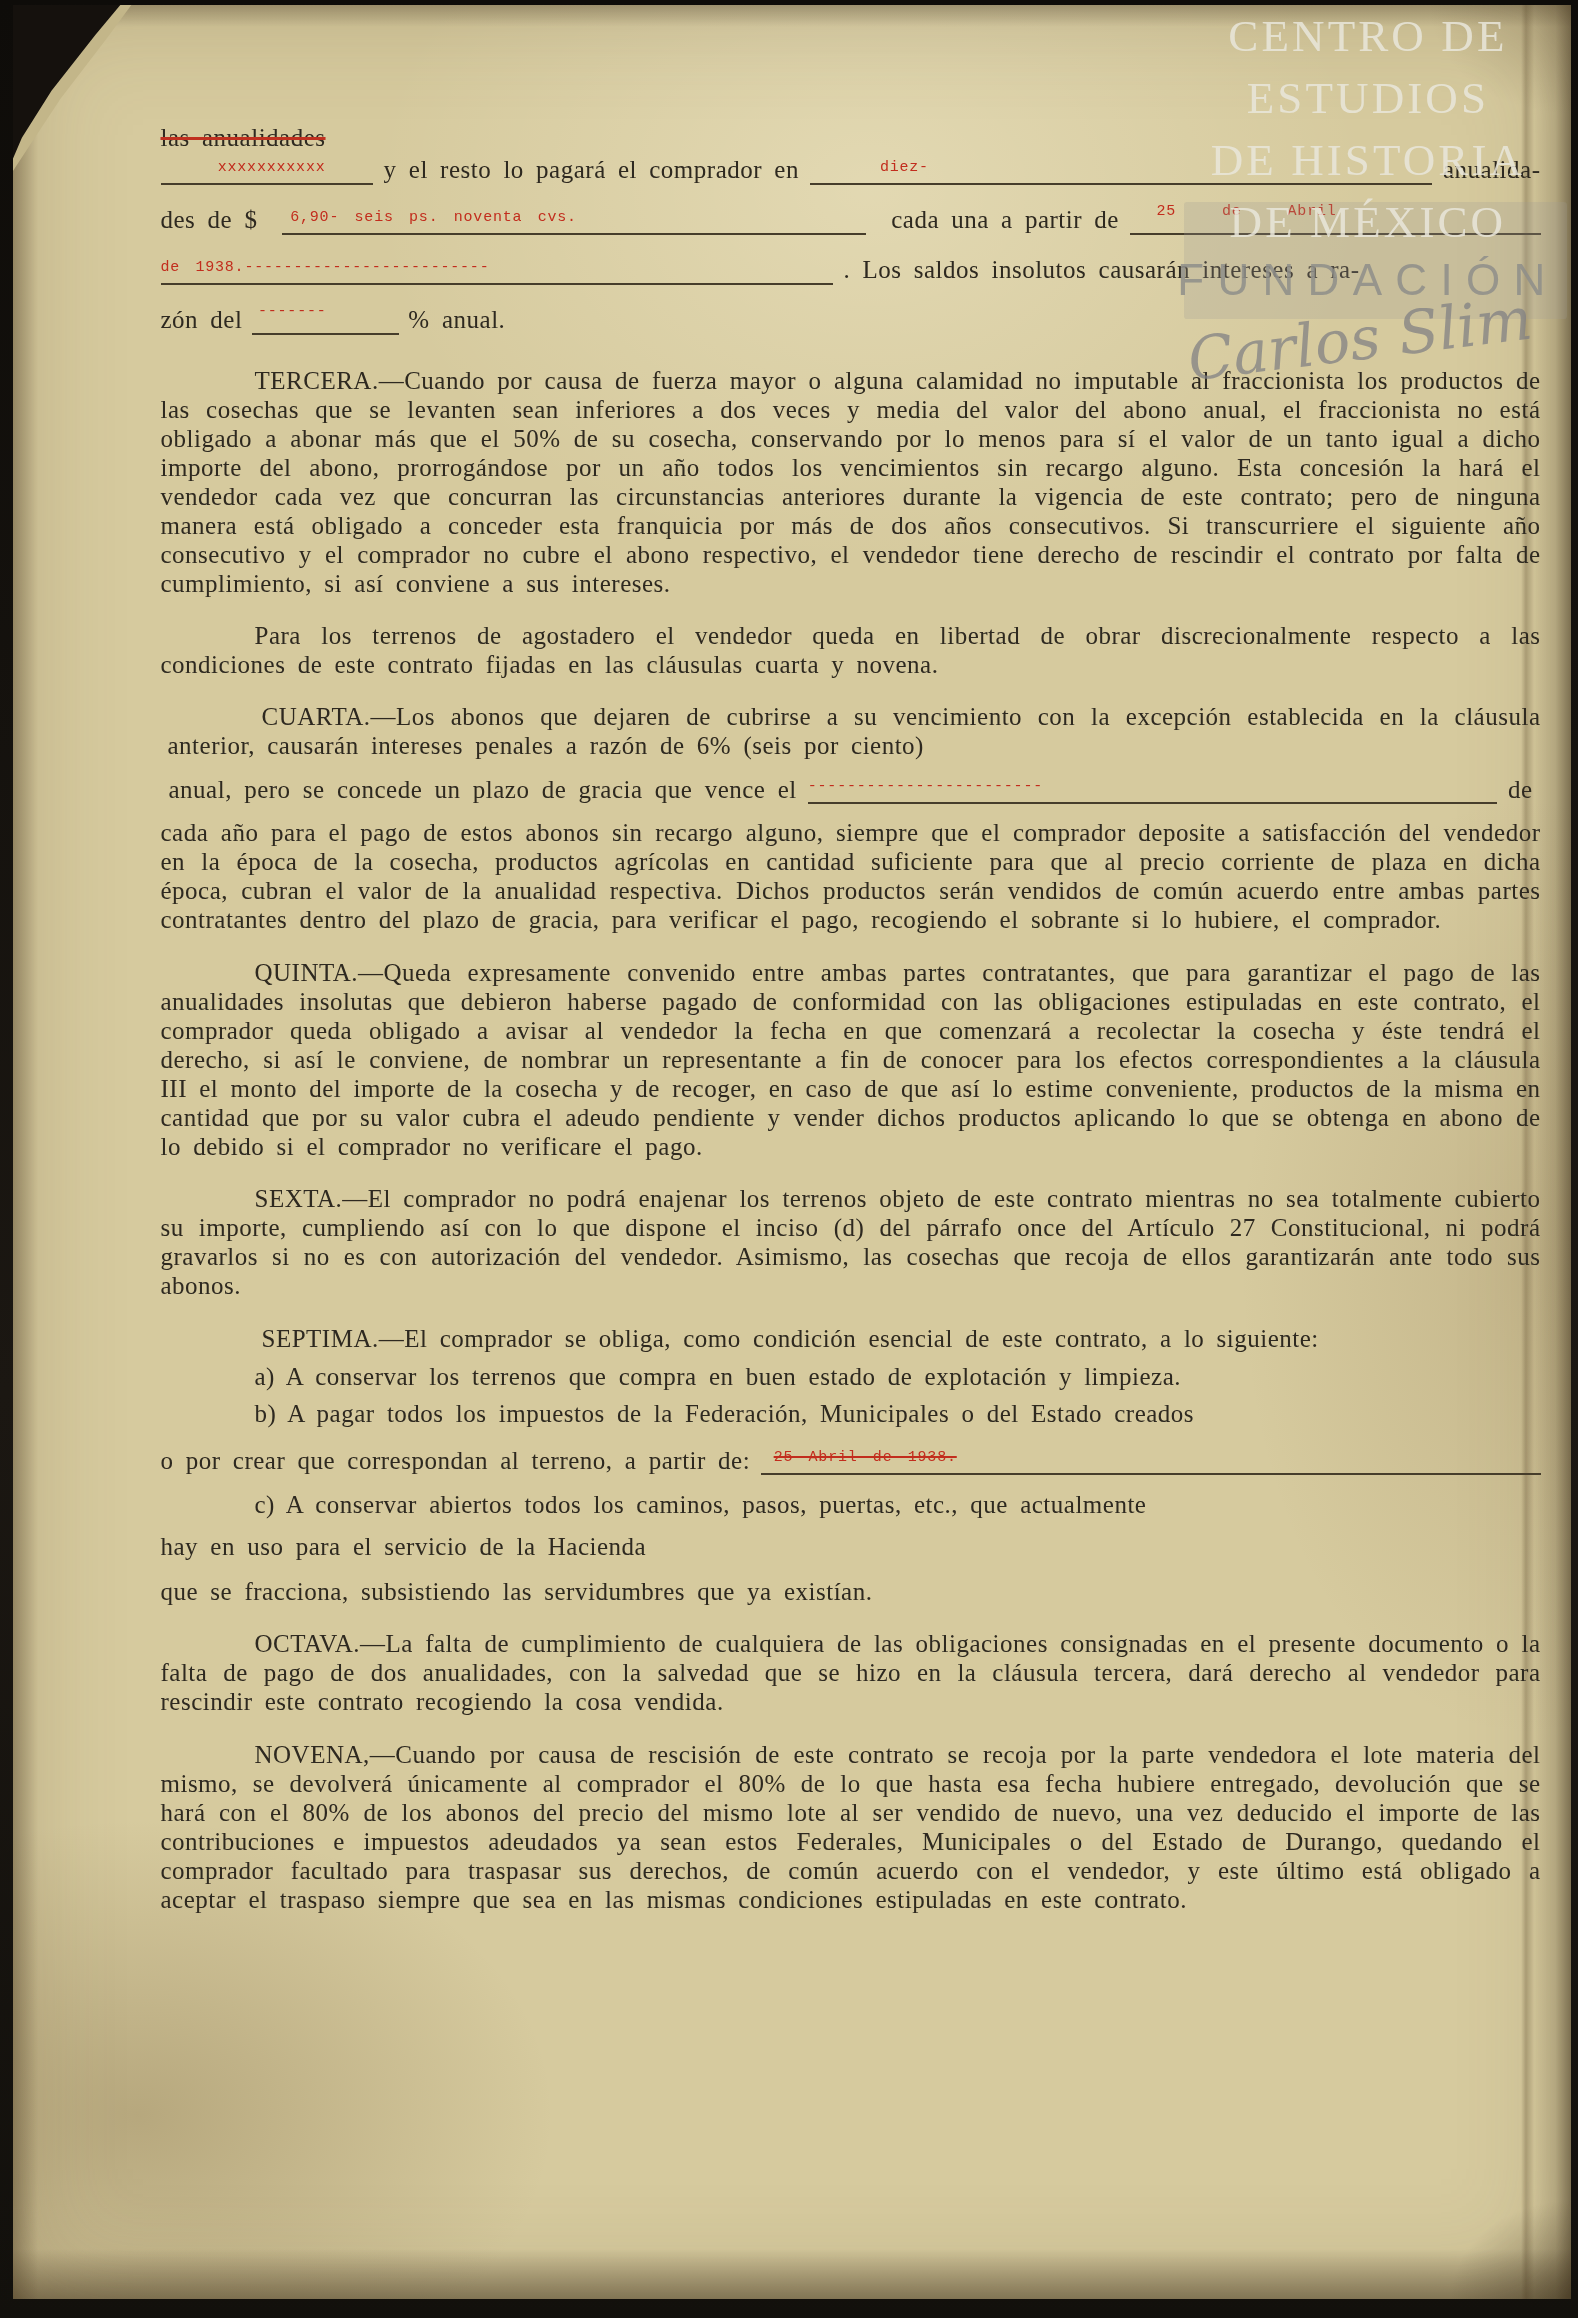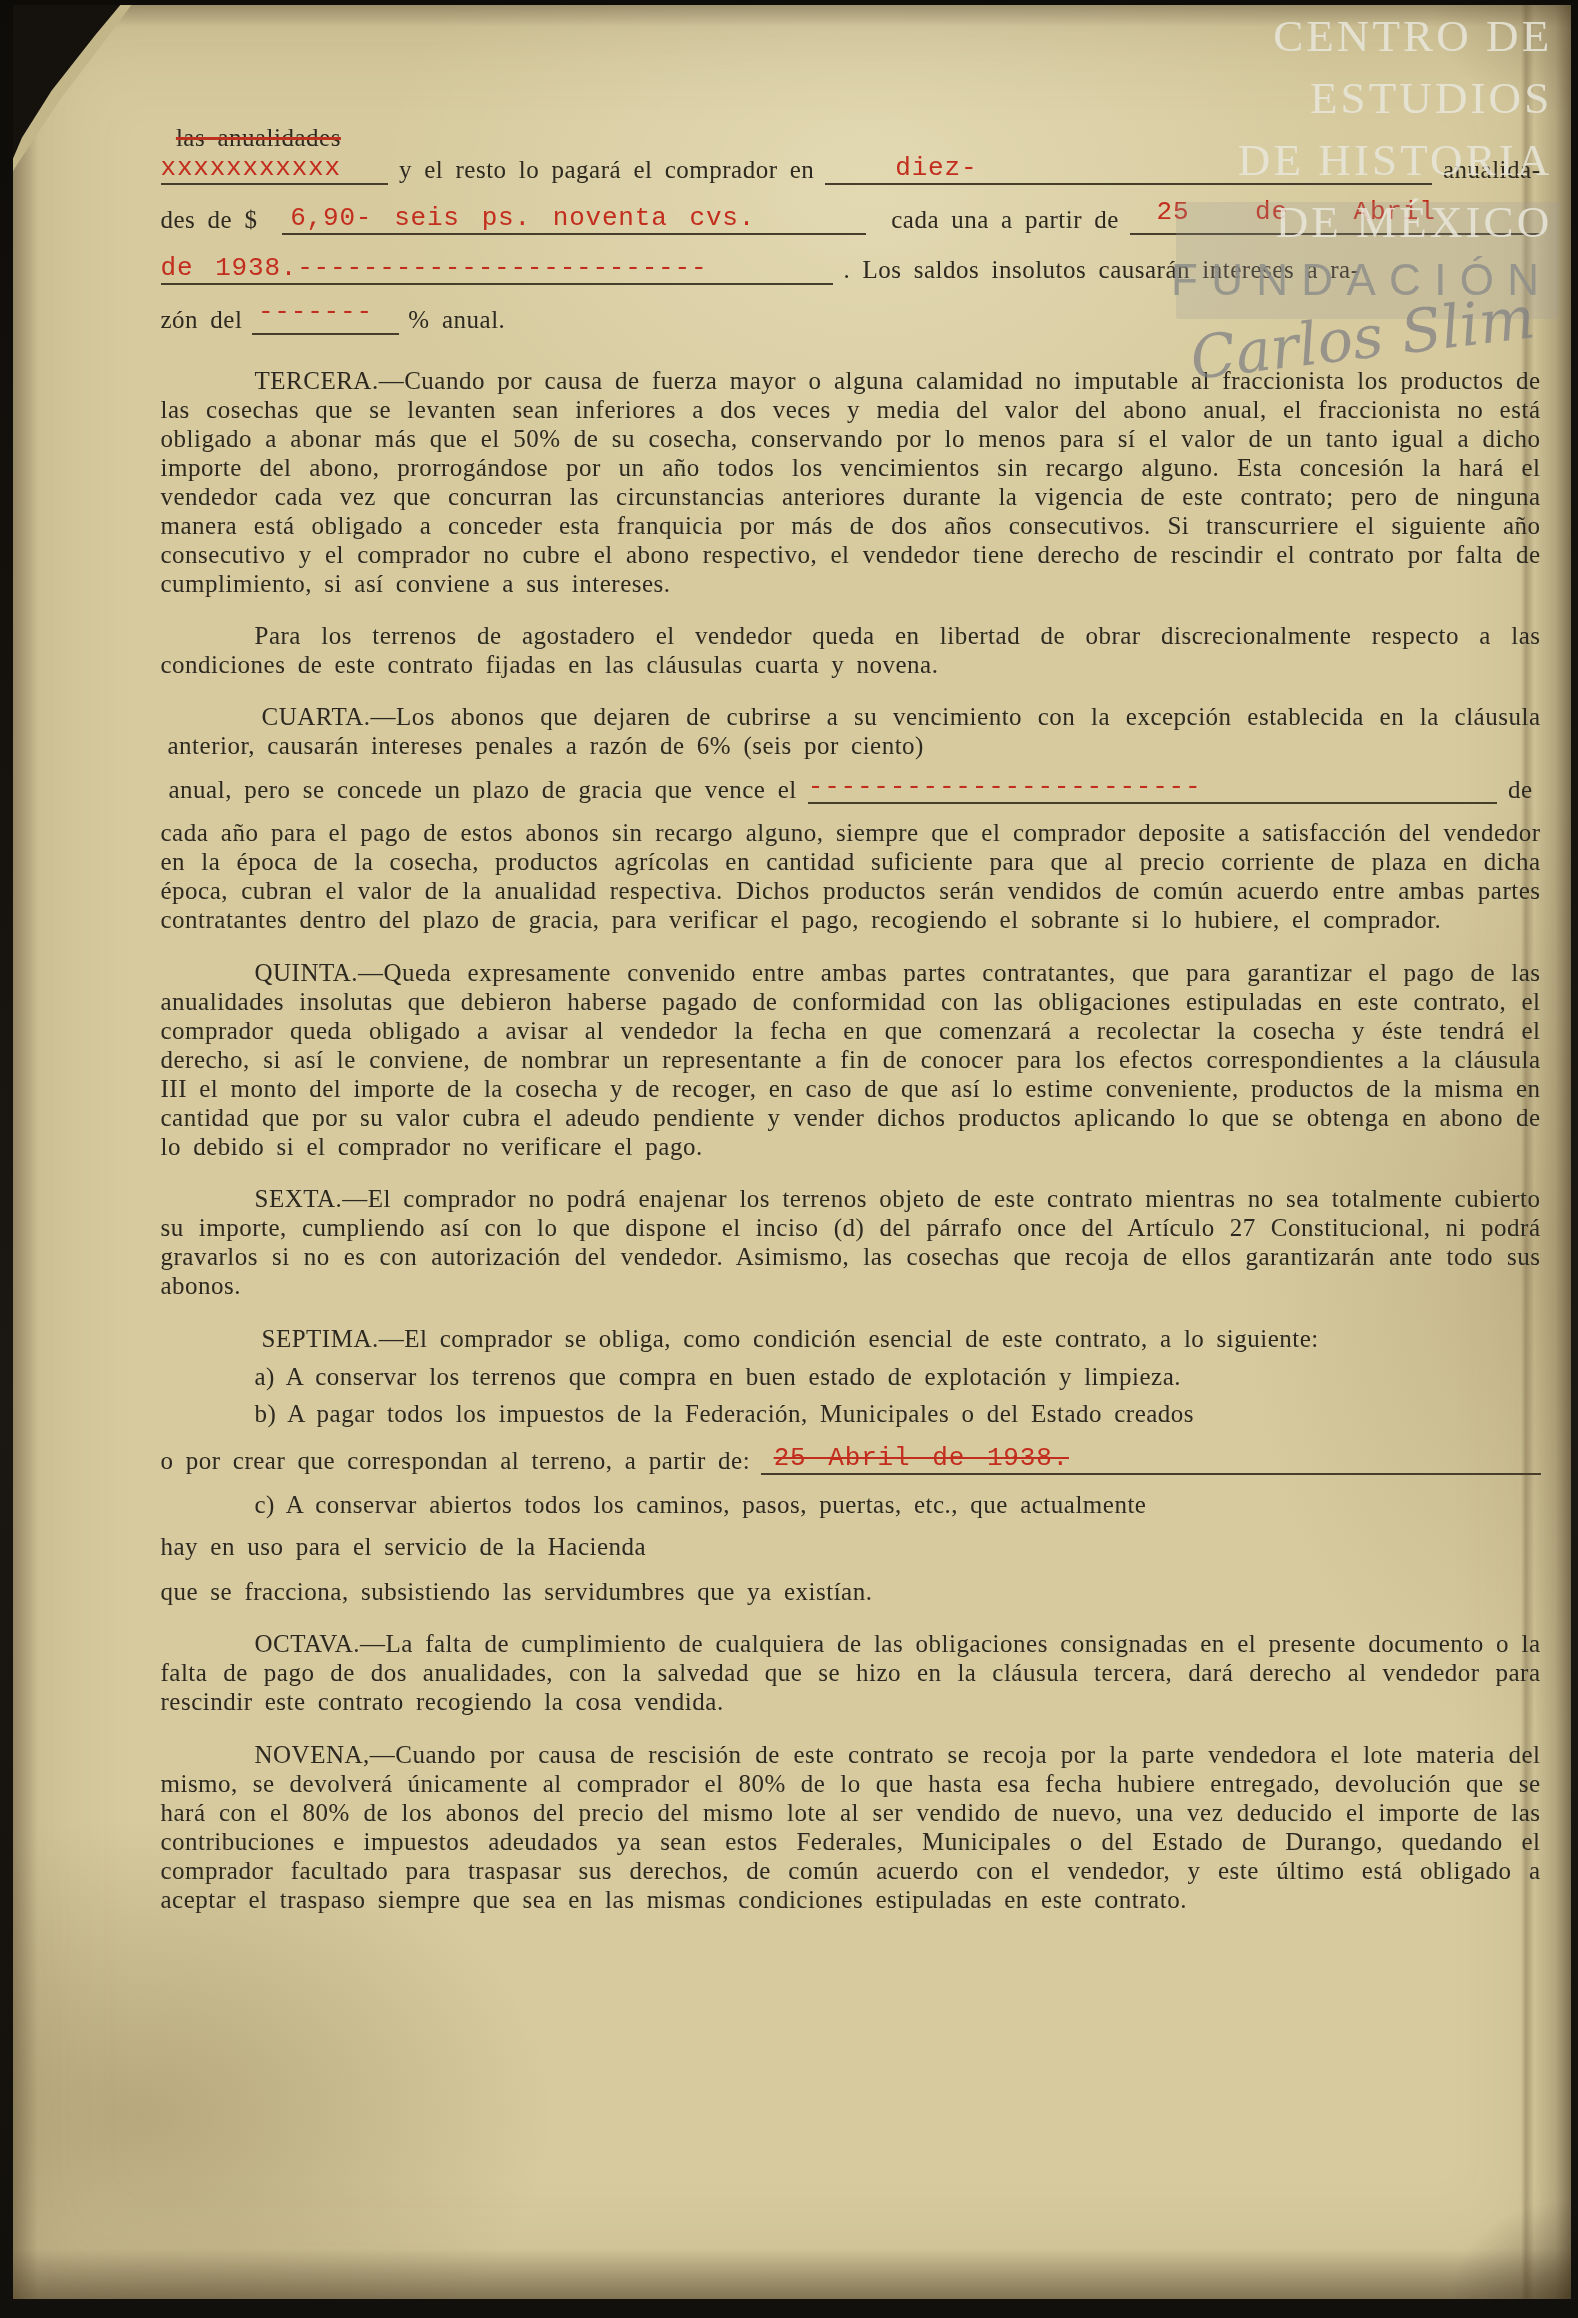--- a/index.html
+++ b/index.html
@@ -42,40 +42,40 @@
   .fline{display:flex;align-items:flex-end;}
   .fline .ink{white-space:nowrap;}
 
   .fillblock{margin-bottom:31px;}
   .fillblock .fline{margin-bottom:17px;line-height:31px;}
 
   .blank{border-bottom:2.3px solid #463d2b;display:flex;align-items:flex-end;min-height:31px;}
   .grow{flex:1;}
   .red{
     font-family:"Liberation Mono","DejaVu Sans Mono",monospace;
-    color:#c22d1d;font-size:26px;line-height:30px;white-space:pre;letter-spacing:0.8px;
+    color:#c22d1d;font-size:15px;line-height:30px;white-space:pre;letter-spacing:0.8px;
   }
   .strike-red{text-decoration:line-through;text-decoration-color:#c22d1d;text-decoration-thickness:2.3px;}
   .ink-strike{text-decoration:line-through;text-decoration-color:#c0301f;text-decoration-thickness:2.7px;}
   .raise{transform:translateY(-6.2px);}
 
   .seg-struck{border-bottom:2.3px solid #463d2b;display:flex;align-items:flex-end;padding-right:47px;flex-direction:column;}
   .b-diez{padding-left:70px;margin:0 11px;}
   .b-amt{padding-left:7.8px;margin:0 25px;flex:1.5;}
   .b-date{padding-left:26.6px;margin-left:11px;flex:1;}
   .b-1938{min-width:672px;}
   .b-pct{min-width:141px;padding-left:6.2px;margin:0 9.4px;}
   .ml{margin-left:11px;}
 
   .cuarta-line{margin:11px 8px 14px;justify-content:space-between;}
   .cuarta-line .blank{margin:0 11px;}
   .fill-mid{margin:14px 0 15.6px;justify-content:space-between;}
   .fill-mid .blank{margin-left:11px;flex:1;padding-left:12.5px;}
 
-  .watermark{position:absolute;right:12px;top:0;width:391px;z-index:3;text-align:right;pointer-events:none;}
+  .watermark{position:absolute;right:4px;top:0;width:391px;z-index:3;text-align:center;pointer-events:none;}
   .wm-band{position:absolute;right:0;top:197px;width:383px;height:117px;background:rgba(158,155,146,0.25);border-radius:3.1px;}
   .wm-line{position:relative;font-family:"Liberation Serif","DejaVu Serif",serif;font-size:45px;line-height:62px;
     color:rgba(233,230,219,0.85);letter-spacing:3.1px;padding-right:6.2px;}
   .wm-foundation{position:relative;font-family:"Liberation Sans","DejaVu Sans",sans-serif;font-size:44px;line-height:45px;
     color:rgba(142,142,138,0.85);letter-spacing:13.3px;padding-right:6.2px;margin-top:4.7px;}
   .wm-signature{position:relative;font-family:"DejaVu Serif",serif;font-style:italic;font-size:59px;line-height:67px;
     color:rgba(126,126,130,0.72);transform:rotate(-7deg);padding-right:23.4px;margin-top:1.6px;}
 </style>
 </head>
 <body>

